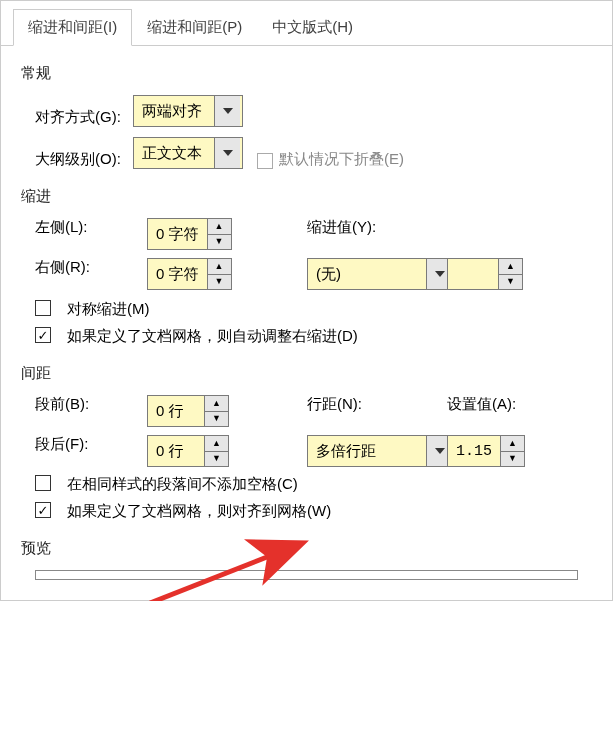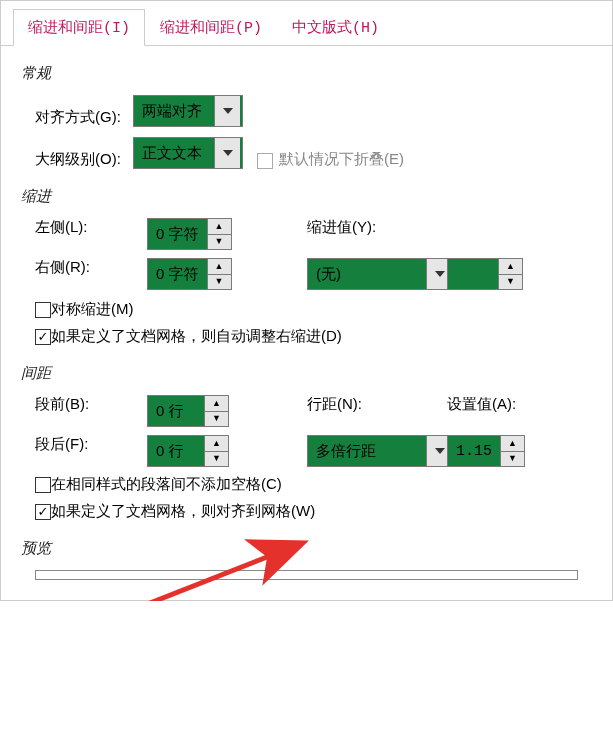--- a/index.html
+++ b/index.html
@@ -21,49 +21,47 @@
     border-bottom: 1px solid #ccc;
     margin: 0 -20px 12px -20px;
     padding: 8px 12px 0 12px;
     gap: 0;
   }
   .tab {
     padding: 8px 14px;
     border: 1px solid transparent;
     border-bottom: none;
     cursor: pointer;
-    color: #be185d;
-    font-family: Liberation Mono, monospace;
+    color: #404040;
   }
   .tab.active {
     border: 1px solid #ccc;
     border-bottom: 1px solid #fff;
     background: #fff;
     margin-bottom: -1px;
   }
   .section-title {
     margin: 18px 0 12px 0;
     color: #222;
-    font-style: italic;
   }
   .row {
     display: flex;
     align-items: flex-end;
     margin: 10px 0;
   }
   .label {
     width: 112px;
     padding-left: 14px;
   }
   .combo, .spinner, .textbox {
     display: inline-flex;
     align-items: stretch;
     border: 1px solid #7a7a7a;
     height: 32px;
-    background: #15803d;
+    background: #fef9c3;
   }
   .combo-text, .spinner-text, .textbox-text {
     padding: 4px 8px;
     min-width: 80px;
     display: flex;
     align-items: center;
   }
   .combo-btn {
     width: 26px;
     display: flex;
@@ -85,22 +83,21 @@
     align-items: center;
     justify-content: center;
     background: #e6e6e6;
     cursor: pointer;
     font-size: 9px;
     line-height: 1;
   }
   .spinner-btn + .spinner-btn { border-top: 1px solid #7a7a7a; }
   .checkbox-row {
     display: flex;
-    align-items: center;
-    gap: 0;
+    gap: 16px;
     margin: 8px 0 8px 14px;
   }
   .checkbox {
     width: 16px;
     height: 16px;
     border: 1px solid #333;
     display: flex;
     align-items: center;
     justify-content: center;
     font-size: 13px;

